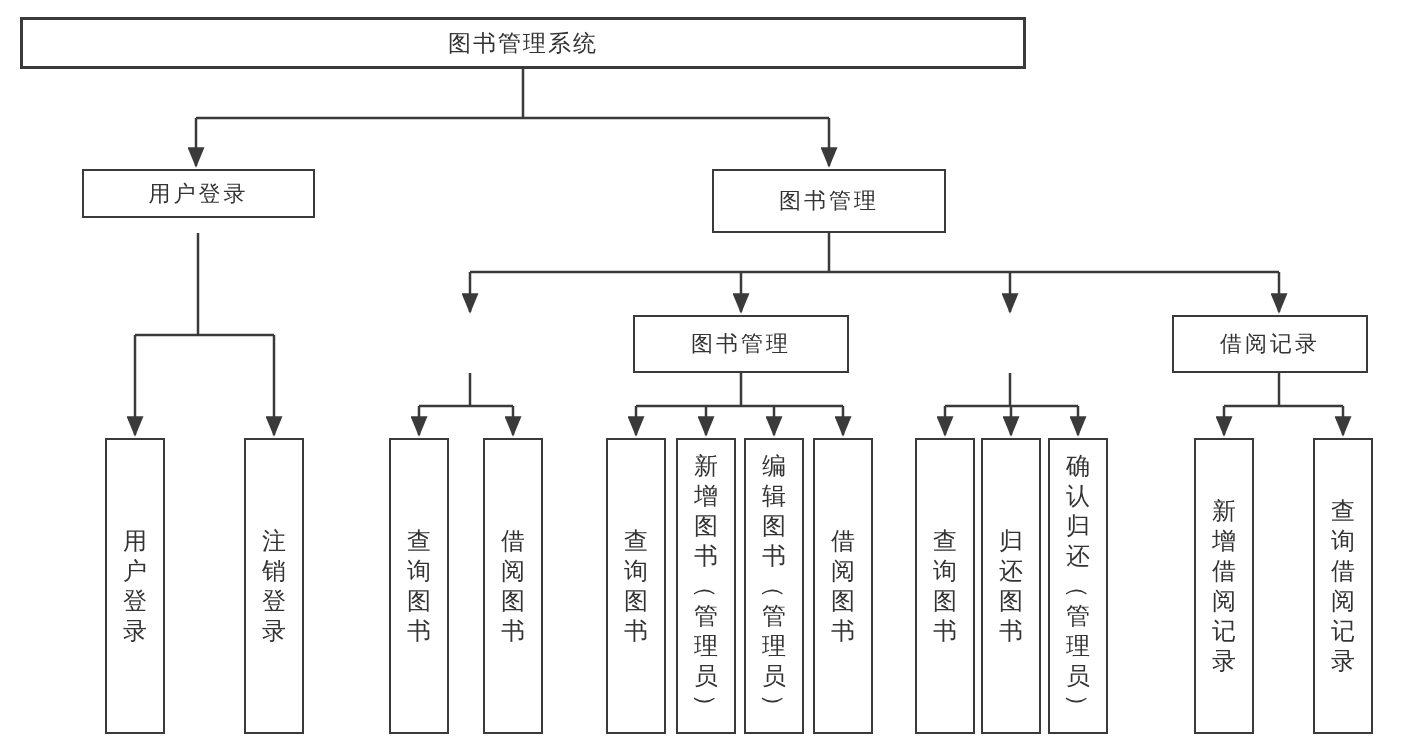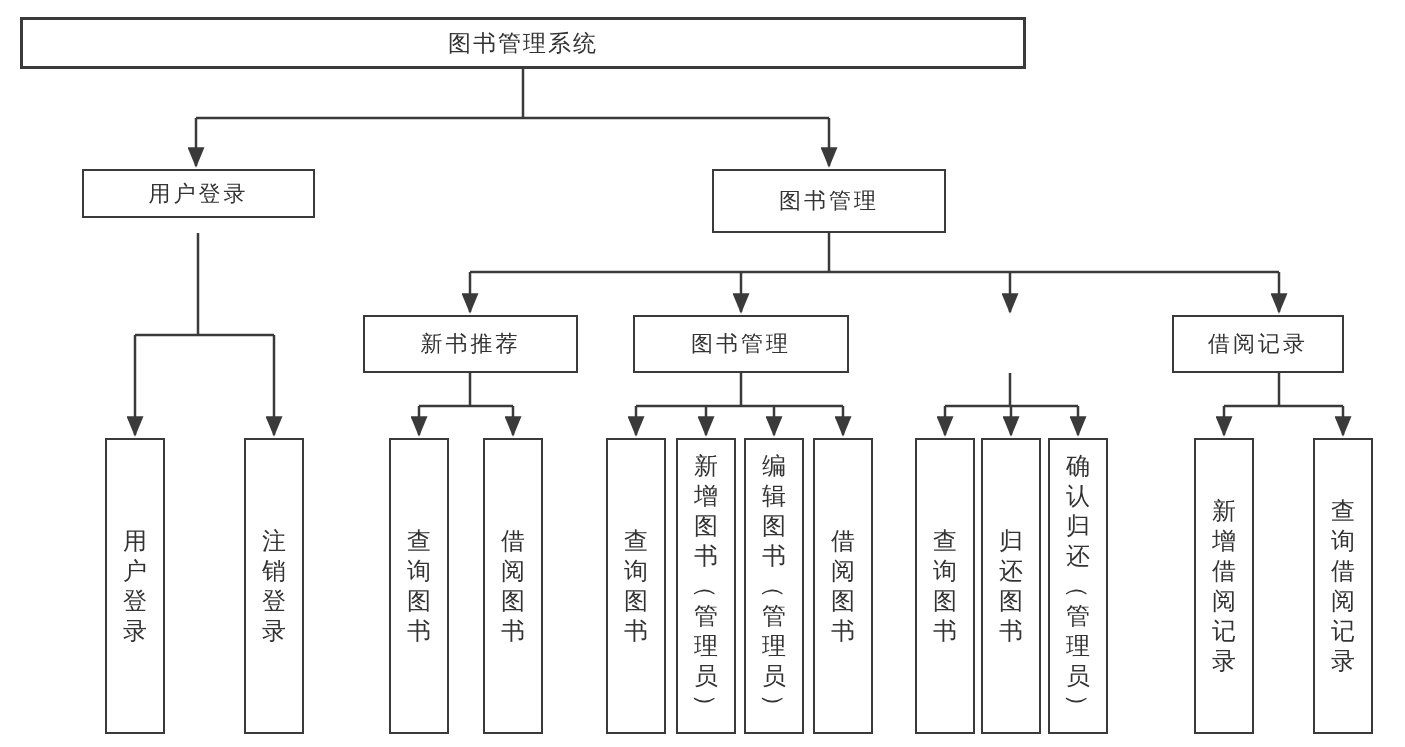--- a/index.html
+++ b/index.html
@@ -102,27 +102,24 @@
     <span>图书管理系统</span>
   </div>
 
   <div class="box hbox" style="left:82px;top:169px;width:233px;height:49px">
     <span>用户登录</span>
   </div>
   <div class="box hbox" style="left:712px;top:169px;width:234px;height:64px">
     <span>图书管理</span>
   </div>
 
-  <div class="box hbox" style="left:363px;top:315px;width:215px;height:58px">
-    <span>新书推荐</span>
-  </div>
   <div class="box hbox" style="left:633px;top:315px;width:216px;height:58px">
     <span>图书管理</span>
   </div>
-  <div class="box hbox" style="left:1172px;top:315px;width:172px;height:58px">
+  <div class="box hbox" style="left:1172px;top:315px;width:196px;height:58px">
     <span>借阅记录</span>
   </div>
 
   <div class="box vbox" style="left:105px;top:438px;width:60px;height:296px">
     <div class="vlabel">
         <span>用</span>
         <span>户</span>
         <span>登</span>
         <span>录</span>
       </div>

